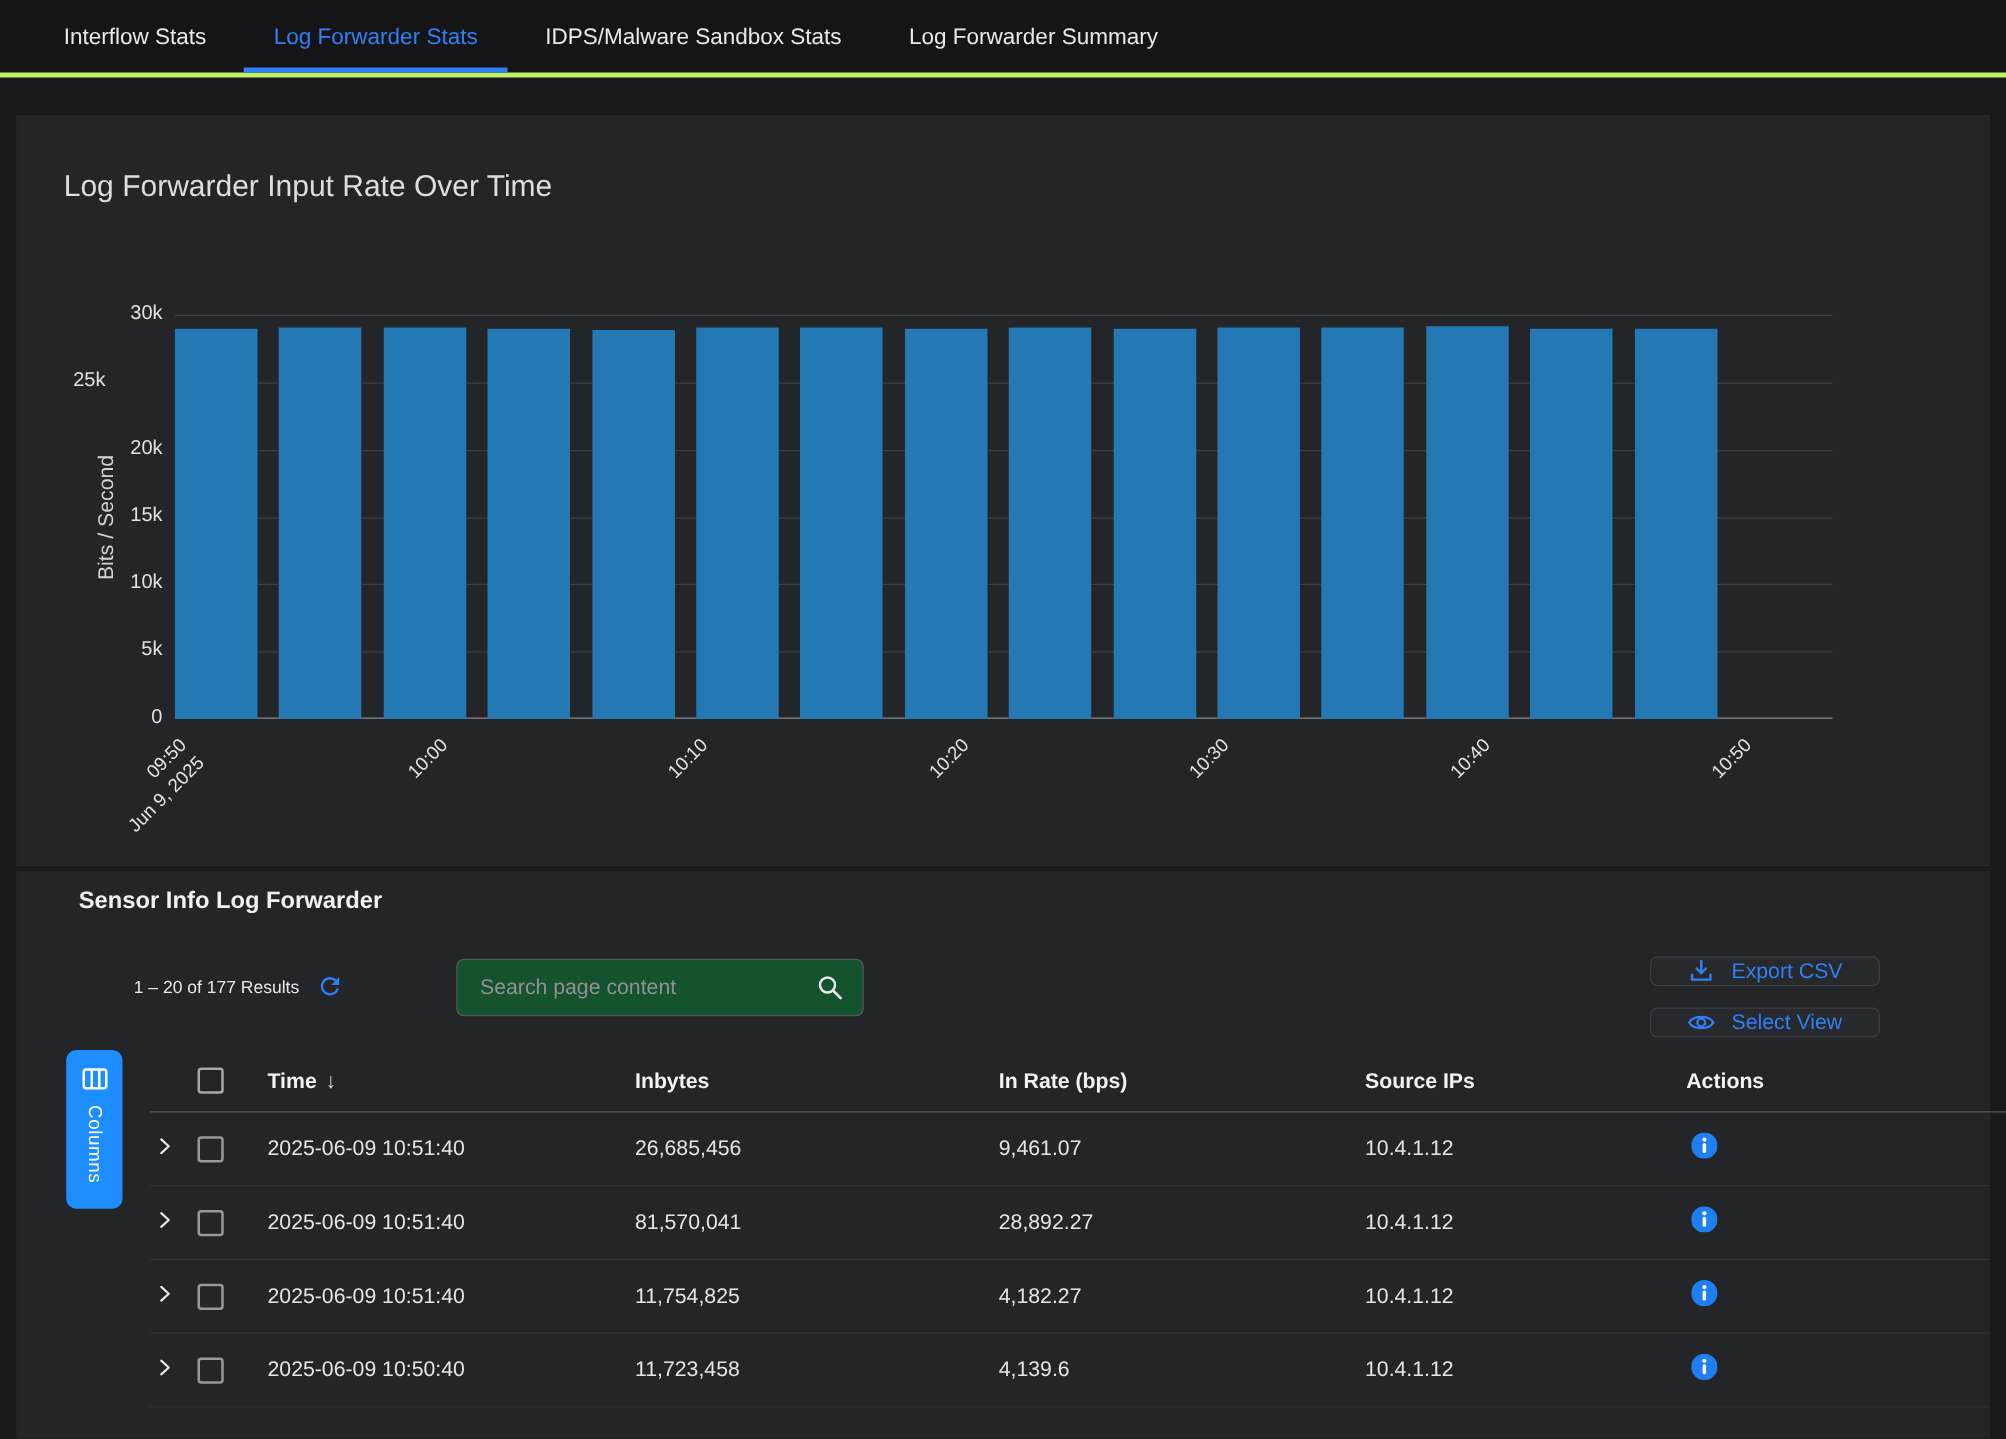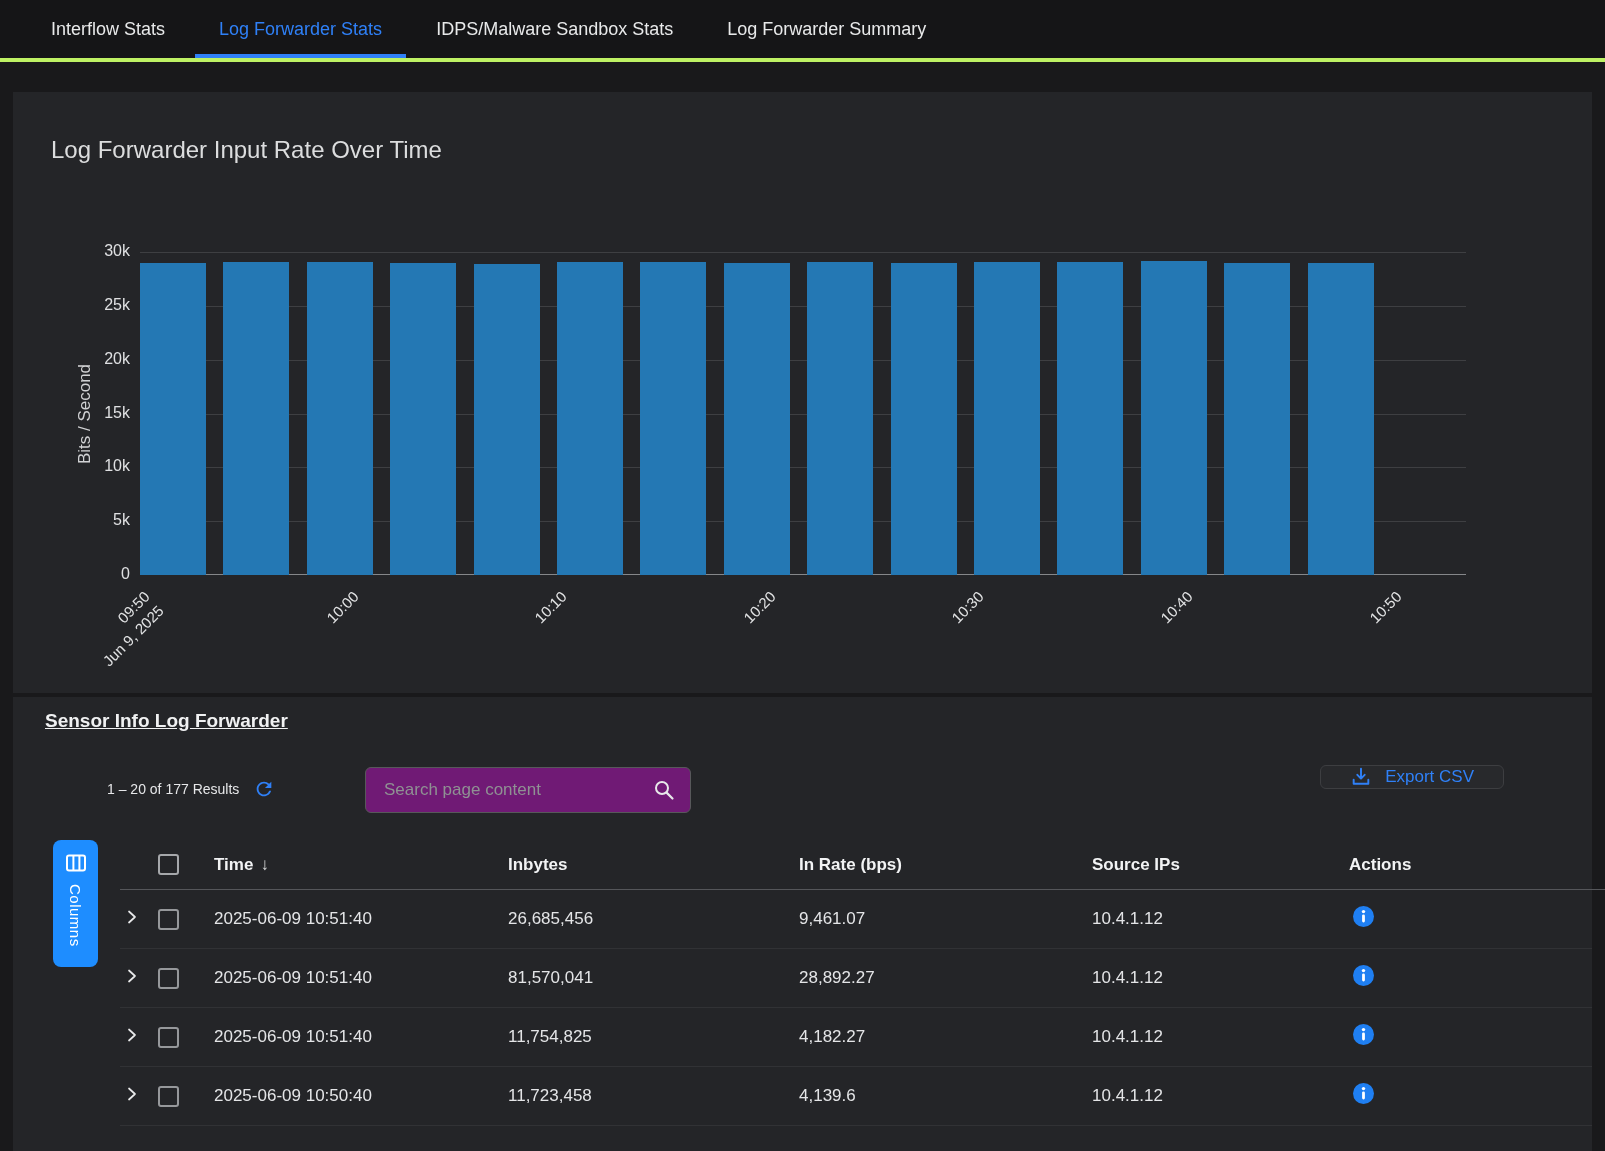--- a/index.html
+++ b/index.html
@@ -25,25 +25,25 @@
             transform:rotate(-90deg); transform-origin:50% 50%; font-size:17px; color:#d2d3d5; }
   .ytick { position:absolute; left:0; width:117px; text-align:right; font-size:16px; color:#dfe0e2; }
   .plot { position:absolute; left:127px; top:160px; width:1326px; height:323px; }
   .gridline { position:absolute; left:0; width:100%; height:1px; background:#3e3f42; }
   .axisline { position:absolute; left:0; bottom:0; width:100%; height:1px; background:#85878a; }
   .bar { position:absolute; bottom:0; width:66px; background:var(--bar); }
   .xtick { position:absolute; transform:translateX(-100%) rotate(-45deg); transform-origin:100% 0;
            font-size:15px; color:#e2e3e4; text-align:right; white-space:nowrap; line-height:1.35; }
 
   
-  .tbl-title { position:absolute; left:32px; top:13px; font-size:19px; font-weight:700; color:#f0f1f2;text-decoration:underline; }
+  .tbl-title { position:absolute; left:50px; top:13px; font-size:19px; font-weight:700; color:#f0f1f2; }
   .results { position:absolute; left:94px; top:68px; height:47px; display:flex; align-items:center; gap:14px;
              font-size:14px; color:#e6e7e9; }
   .refresh-btn { display:inline-flex; width:22px; height:22px; cursor:pointer; }
-  .searchbox { position:absolute; left:352px; top:70px; width:326px; height:46px; background:#701a75;
+  .searchbox { position:absolute; left:352px; top:70px; width:326px; height:46px; background:#14532d;
                border:1px solid #57585a; border-radius:6px; display:flex; align-items:center; }
   .searchbox input { flex:1; background:transparent; border:none; outline:none; color:#e6e7e9;
                      font-size:17px; padding:0 8px 0 18px; font-family:inherit; }
   .searchbox input::placeholder { color:#8f9193; }
   .search-ic { width:24px; height:24px; margin-right:14px; flex:0 0 auto; }
   .btn-row { position:absolute; right:88px; top:68px; height:47px; display:flex; gap:17px;flex-direction:column; }
   .btn { display:flex; align-items:center; gap:13px; padding:0 29px; background:#28292c;
          border:1px solid #3d3e41; border-radius:6px; color:var(--accent); font-size:17px; cursor:pointer; }
   .btn svg { width:22px; height:22px; }
 
@@ -81,21 +81,21 @@
 
   <div class="panel chart-panel">
     <div class="chart-title">Log Forwarder Input Rate Over Time</div>
     <div class="ylabel">Bits / Second</div>
     <div id="yticks">
         <div class="ytick" style="top: 473px;">0</div>
         <div class="ytick" style="top: 419.167px;">5k</div>
         <div class="ytick" style="top: 365.333px;">10k</div>
         <div class="ytick" style="top: 311.5px;">15k</div>
         <div class="ytick" style="top: 257.667px;">20k</div>
-        <div class="ytick" style="top: 203.833px;">25k</div>
+        <div class="ytick" style="top: 203.833px; text-align: center;">25k</div>
         <div class="ytick" style="top: 150px;">30k</div>
       </div>
     <div class="plot" id="plot">
         <div class="gridline" style="top: 269.167px;"></div>
         <div class="gridline" style="top: 215.333px;"></div>
         <div class="gridline" style="top: 161.5px;"></div>
         <div class="gridline" style="top: 107.667px;"></div>
         <div class="gridline" style="top: 53.8333px;"></div>
         <div class="gridline" style="top: 0px;"></div>
         <div class="axisline"></div>
@@ -160,20 +160,27 @@
     </div>
 
     <div class="btn-row">
       <div class="btn">
         <svg viewBox="0 0 24 24">
           <path d="M12 3v10.2M8 9.6l4 4.1 4-4.1" fill="none" stroke="#2f80f7" stroke-width="2.1" stroke-linecap="round" stroke-linejoin="round"></path>
           <path d="M4 15v4.3h16V15" fill="none" stroke="#2f80f7" stroke-width="2.1" stroke-linecap="round" stroke-linejoin="round"></path>
         </svg>
         <span>Export CSV</span>
       </div>
+      <div class="btn">
+        <svg viewBox="0 0 24 24">
+          <path d="M1.5 12C5 5.5 19 5.5 22.5 12 19 18.5 5 18.5 1.5 12z" fill="none" stroke="#2f80f7" stroke-width="2"></path>
+          <circle cx="12" cy="12" r="3.4" fill="none" stroke="#2f80f7" stroke-width="2"></circle>
+        </svg>
+        <span>Select View</span>
+      </div>
     </div>
 
     <div class="columns-btn">
       <svg viewBox="0 0 24 24">
         <rect x="3" y="4.5" width="18" height="15" rx="2" fill="none" stroke="#fff" stroke-width="2"></rect>
         <line x1="9.4" y1="4.5" x2="9.4" y2="19.5" stroke="#fff" stroke-width="2"></line>
         <line x1="15.4" y1="4.5" x2="15.4" y2="19.5" stroke="#fff" stroke-width="2"></line>
       </svg>
       <span class="columns-label">Columns</span>
     </div>

